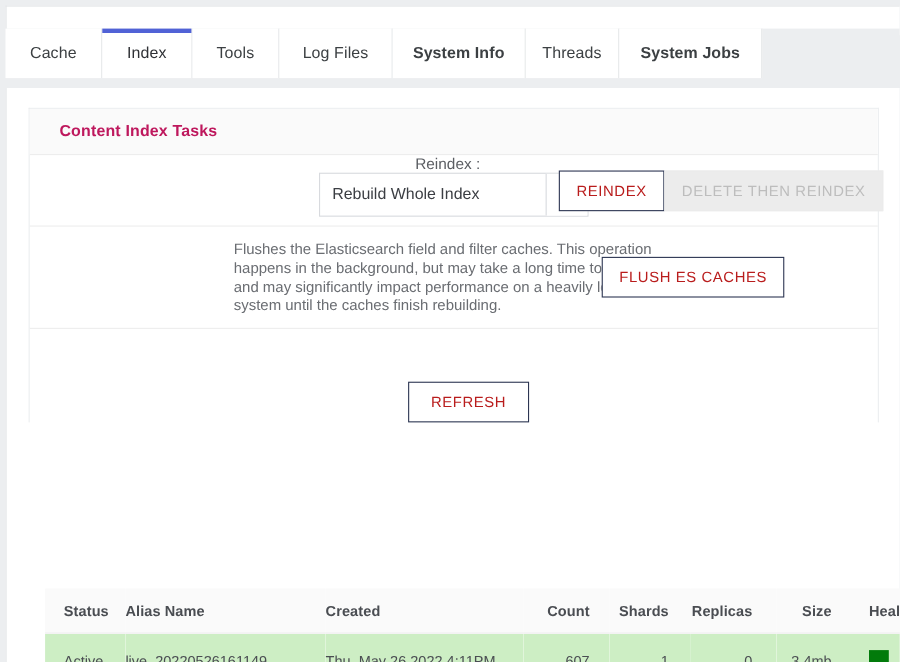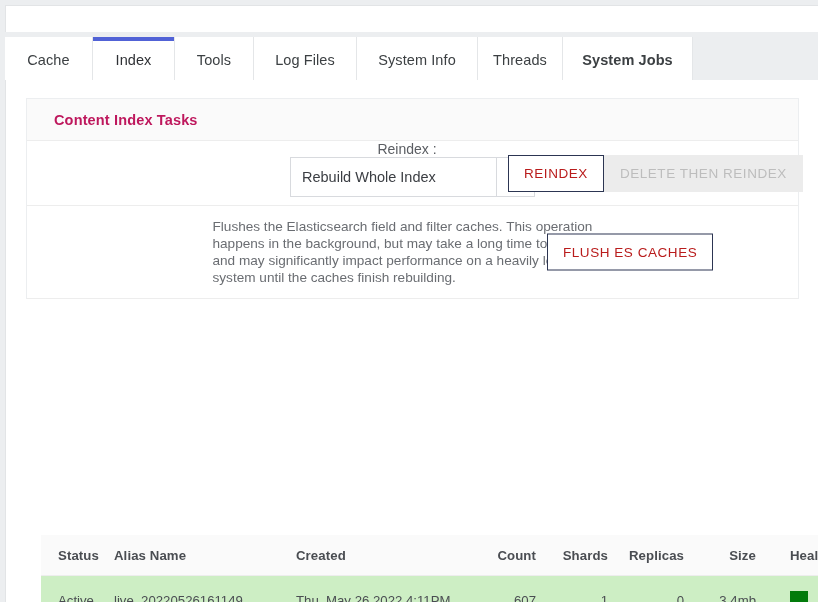--- a/index.html
+++ b/index.html
@@ -31,21 +31,21 @@
     height: 27px;
     background: #ffffff;
     border-top: 1px solid #e2e4e6;
     border-left: 1px solid #e2e4e6;
   }
 
   
   .tabbar {
     position: absolute;
     left: 5px;
-    top: 37px;
+    top: 26px;
     width: 813px;
     height: 45px;
     display: flex;
     align-items: stretch;
     background: #eceef0;
   }
   .tab {
     position: relative;
     flex: 0 0 auto;
     background: #ffffff;
@@ -295,21 +295,21 @@
       </div>
       <div class="tab active" style="width: 82px;">
         <span>Index</span>
       </div>
       <div class="tab" style="width: 79px;">
         <span>Tools</span>
       </div>
       <div class="tab" style="width: 103px;">
         <span>Log Files</span>
       </div>
-      <div class="tab" style="width: 121px;">
+      <div class="tab" style="width: 121px; font-weight: bold;">
         <span>System Info</span>
       </div>
       <div class="tab" style="width: 85px;">
         <span>Threads</span>
       </div>
       <div class="tab" style="width: 130px; font-weight: bold;">
         <span>System Jobs</span>
       </div>
     </div>
 
@@ -336,20 +336,23 @@
       </div>
 
 
       <div class="row desc-row">
         <div class="desc-text">Flushes the Elasticsearch field and filter caches. This operation happens in the background, but may take a long time to complete, and may significantly impact performance on a heavily loaded system until the caches finish rebuilding.</div>
         <div class="desc-action">
           <button class="btn">FLUSH ES CACHES</button>
         </div>
       </div>
 
+      <div class="row refresh-row">
+        <button class="btn">REFRESH</button>
+      </div>
 
     </div>
 
     <div class="table-wrap">
       <table class="idx">
         <thead>
           <tr>
               <th class="c-status">Status</th>
               <th class="c-alias">Alias Name</th>
               <th class="c-created">Created</th>

